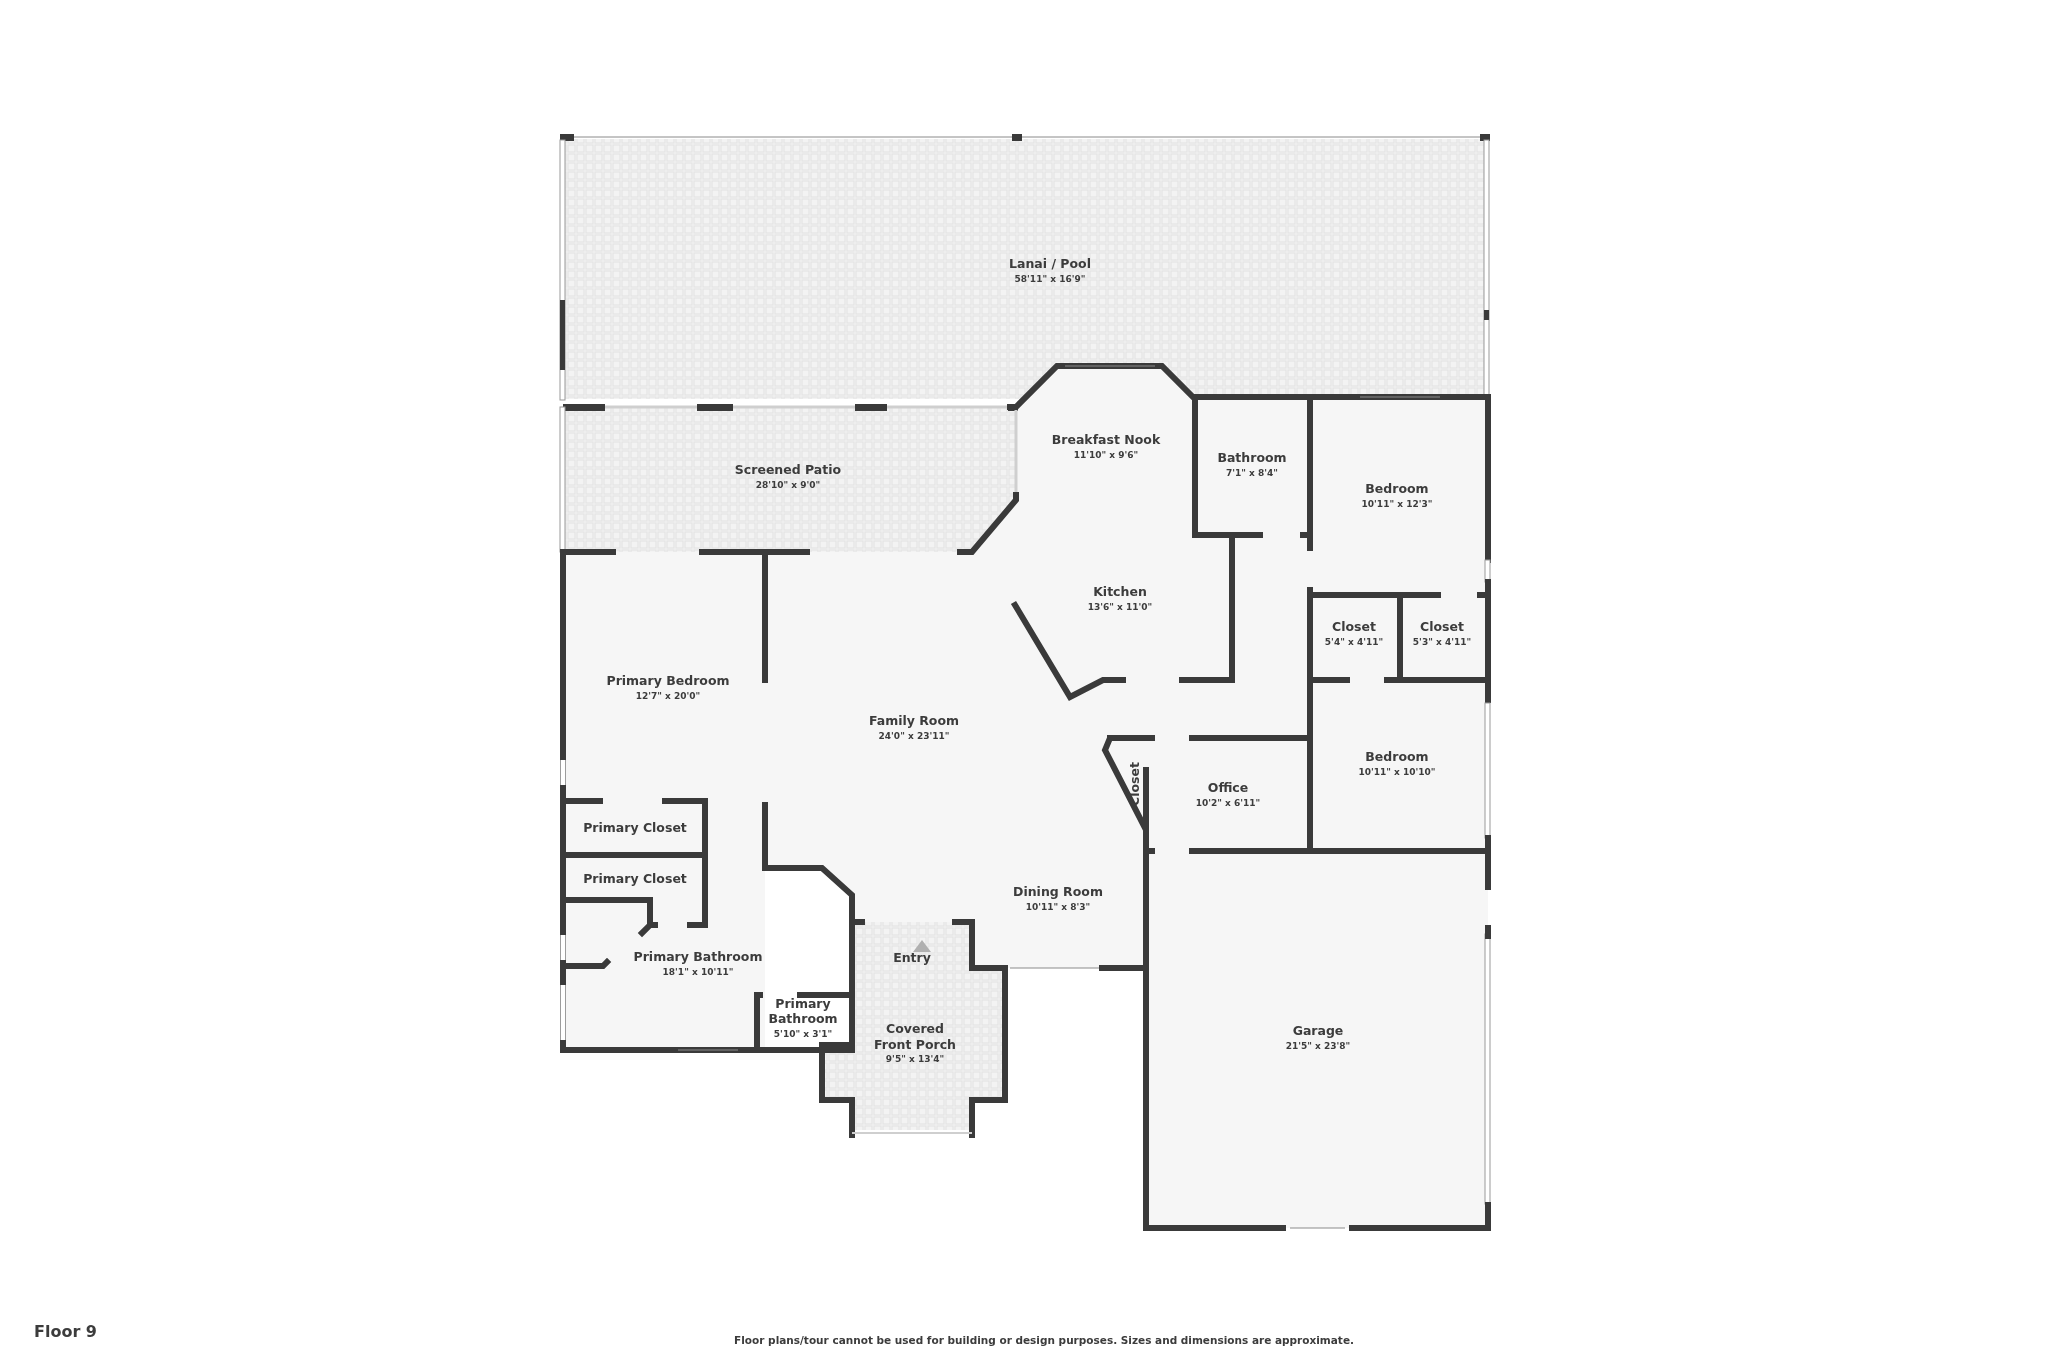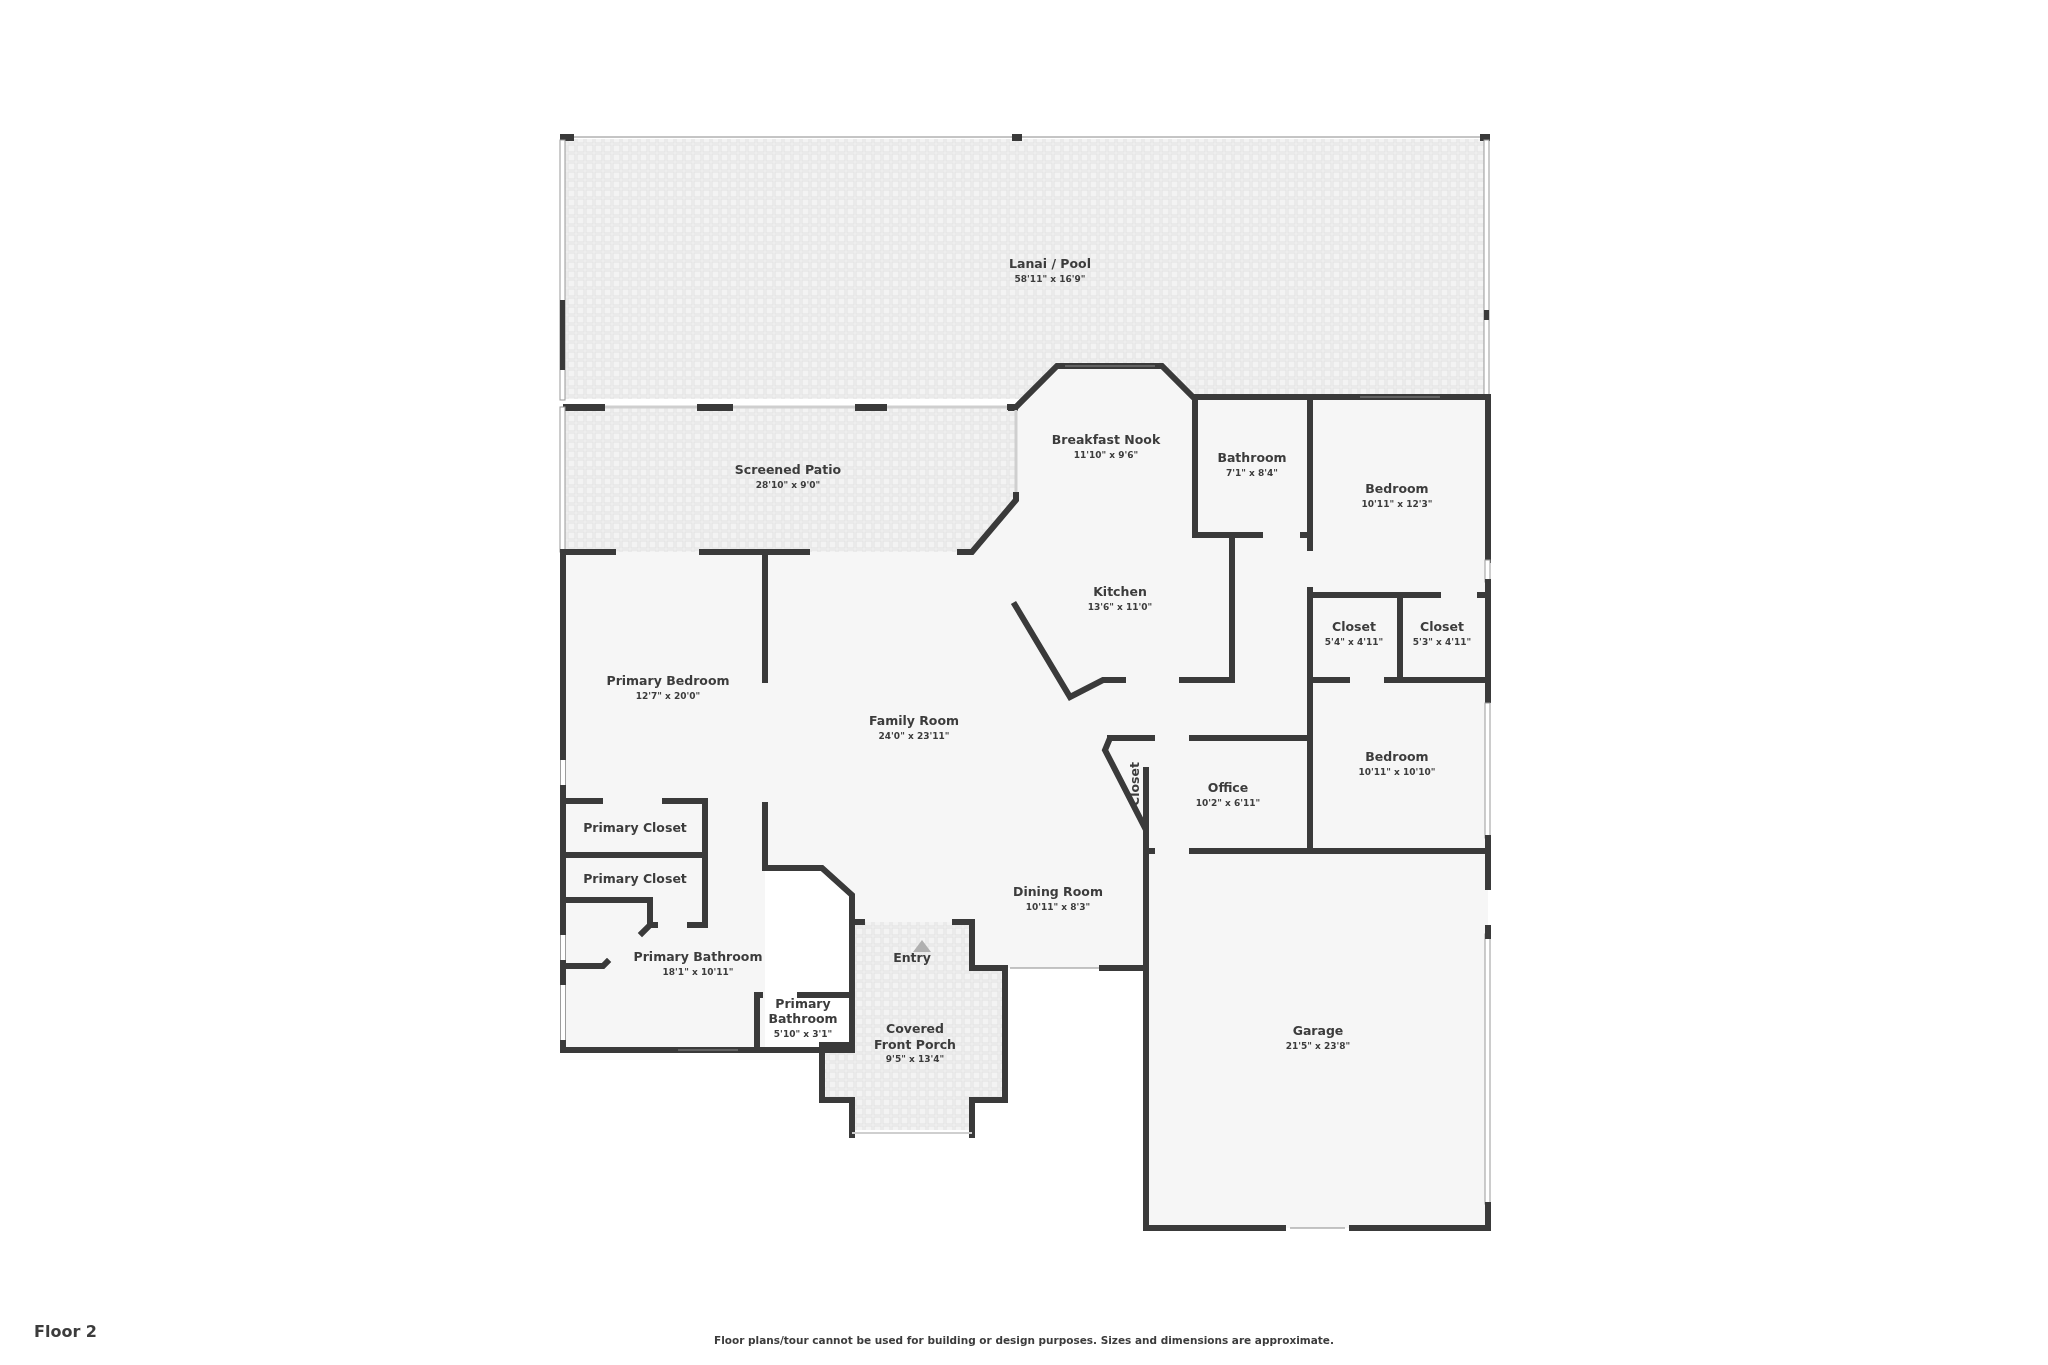--- a/index.html
+++ b/index.html
@@ -3,21 +3,21 @@
 <meta charset="utf-8">
 <style>
   html, body { margin:0; padding:0; background:#ffffff; }
   body { width:2048px; height:1365px; position:relative; overflow:hidden; font-family:"DejaVu Sans", "Liberation Sans", sans-serif; }
   #plan { position:absolute; left:0; top:0; width:2048px; height:1365px; }
   .wall { stroke:#3a3a3a; stroke-width:6; fill:none; stroke-linecap:square; stroke-linejoin:miter; }
   .win { stroke:#8a8a8a; stroke-width:1; fill:#ffffff; }
   .room-name { font-family:"DejaVu Sans", sans-serif; font-weight:bold; font-size:12.5px; fill:#3c3c3c; text-anchor:middle; }
   .room-dim { font-family:"DejaVu Sans", sans-serif; font-weight:bold; font-size:9px; fill:#3c3c3c; text-anchor:middle; }
   .floor-label { position:absolute; left:34px; top:1322px; font-family:"DejaVu Sans", sans-serif; font-weight:bold; font-size:16px; color:#3c3c3c; }
-  .disclaimer { position:absolute; left:714px; top:1334px; width:640px; text-align:left; font-family:"DejaVu Sans", sans-serif; font-weight:bold; font-size:10.5px; color:#3c3c3c; white-space:nowrap; }
+  .disclaimer { position:absolute; left:714px; top:1334px; width:640px; text-align:right; font-family:"DejaVu Sans", sans-serif; font-weight:bold; font-size:10.5px; color:#3c3c3c; white-space:nowrap; }
 </style>
 </head>
 <body>
 
 <svg id="plan" viewBox="0 0 2048 1365" xmlns="http://www.w3.org/2000/svg">
   <defs>
     <pattern id="tile" width="9" height="9" patternUnits="userSpaceOnUse">
       <rect width="9" height="9" fill="#f3f3f3"></rect>
       <rect x="1" y="1" width="7" height="7" fill="none" stroke="#e2e2e2" stroke-width="1"></rect>
     </pattern>
@@ -214,14 +214,14 @@
     <text class="room-name" x="915" y="1033">Covered</text>
     <text class="room-name" x="915" y="1049">Front Porch</text>
     <text class="room-dim" x="915" y="1062">9'5" x 13'4"</text>
   </g>
   <g>
     <text class="room-name" x="1318" y="1035">Garage</text>
     <text class="room-dim" x="1318" y="1049">21'5" x 23'8"</text>
   </g>
 </svg>
 
-<div class="floor-label">Floor 2</div>
+<div class="floor-label">Floor 9</div>
 <div class="disclaimer">Floor plans/tour cannot be used for building or design purposes. Sizes and dimensions are approximate.</div>
 
 </body></html>

